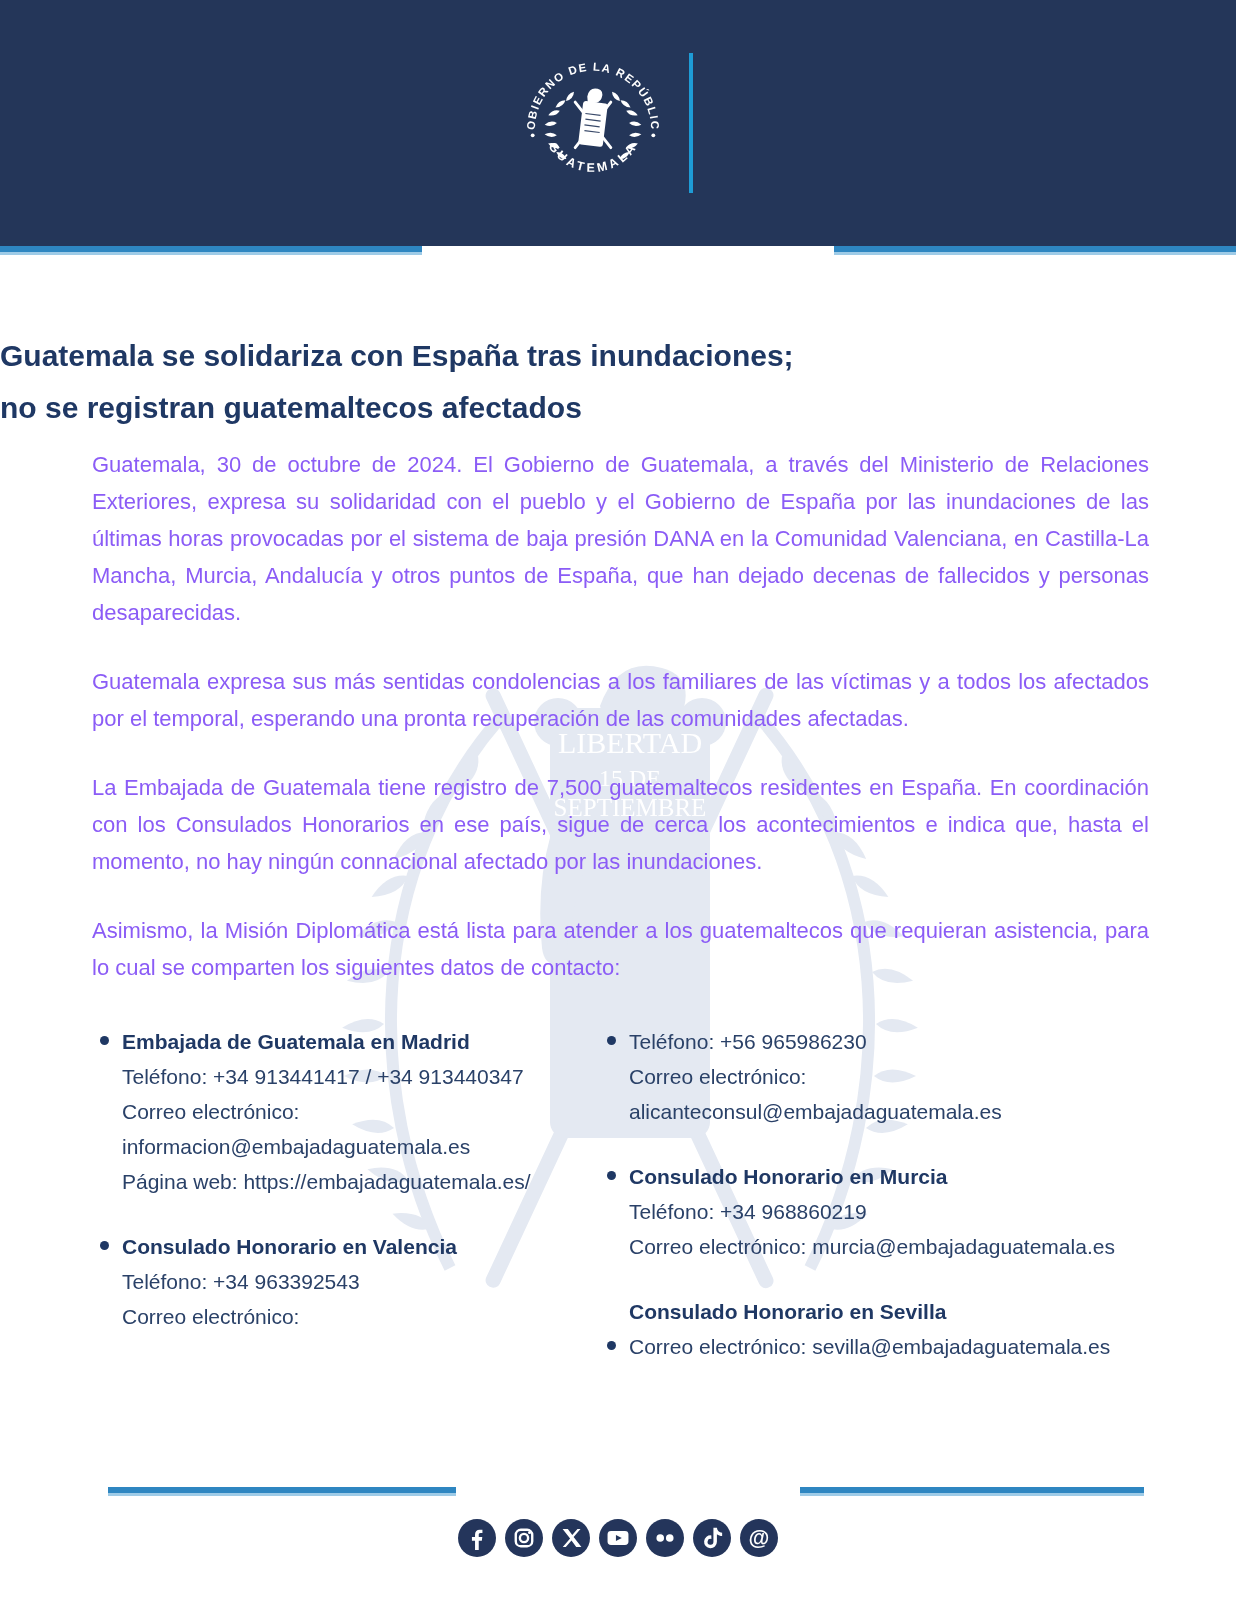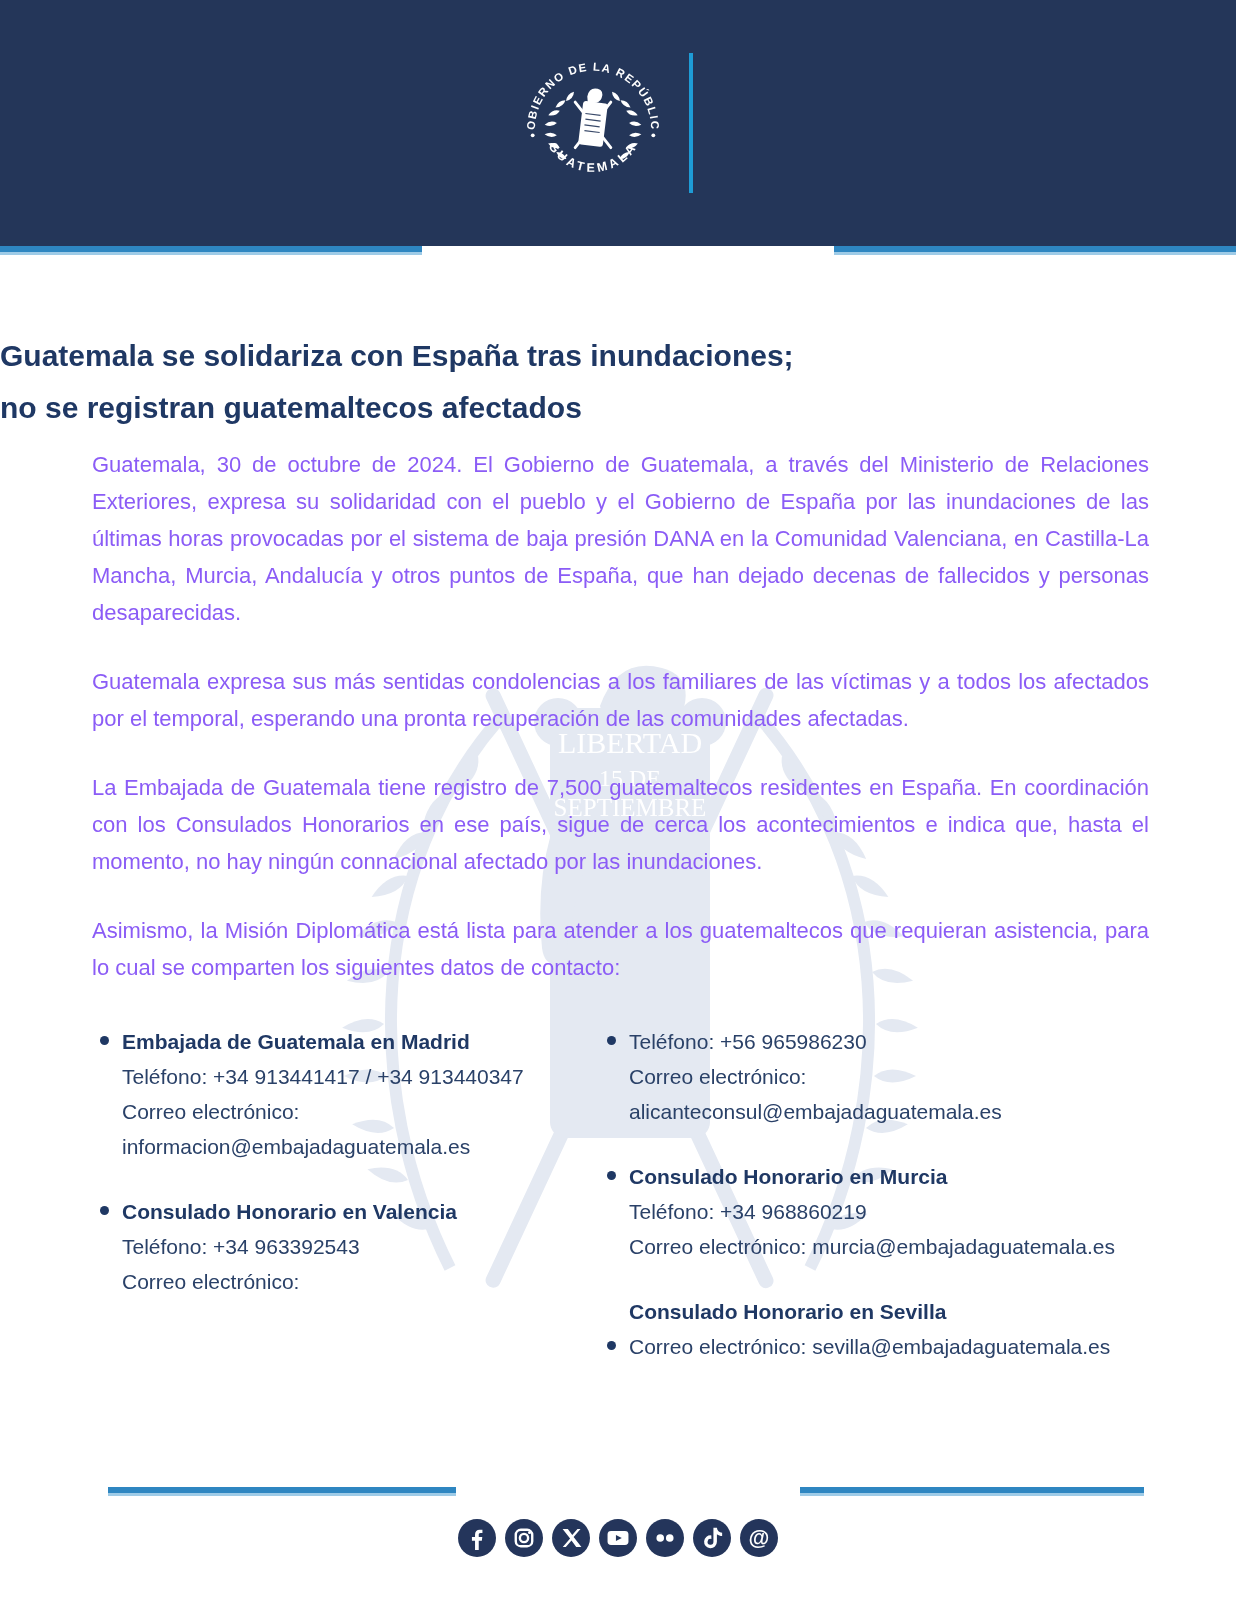--- a/index.html
+++ b/index.html
@@ -168,20 +168,21 @@
     </div>
 
   <section class="contacts">
     <div class="col-left">
         <div class="contact">
           <span class="c-bullet" style="top: 12px;"></span>
           <div class="c-title">Embajada de Guatemala en Madrid</div>
           <div class="c-line">Teléfono: +34 913441417 / +34 913440347</div>
           <div class="c-line">Correo electrónico:</div>
           <div class="c-line">informacion@embajadaguatemala.es</div>
+          <div class="c-line">Página web: https://embajadaguatemala.es/</div>
         </div>
         <div class="contact">
           <span class="c-bullet" style="top: 12px;"></span>
           <div class="c-title">Consulado Honorario en Valencia</div>
           <div class="c-line">Teléfono: +34 963392543</div>
           <div class="c-line">Correo electrónico:</div>
         </div>
       </div>
     <div class="col-right">
         <div class="contact">

